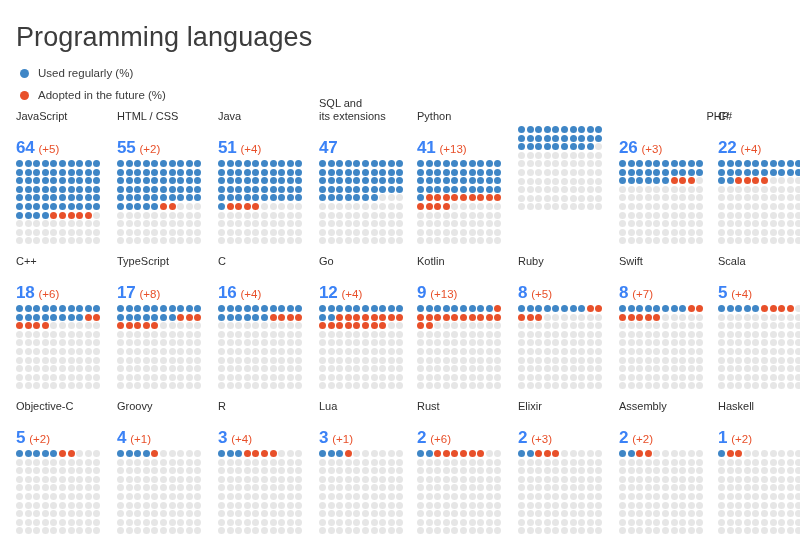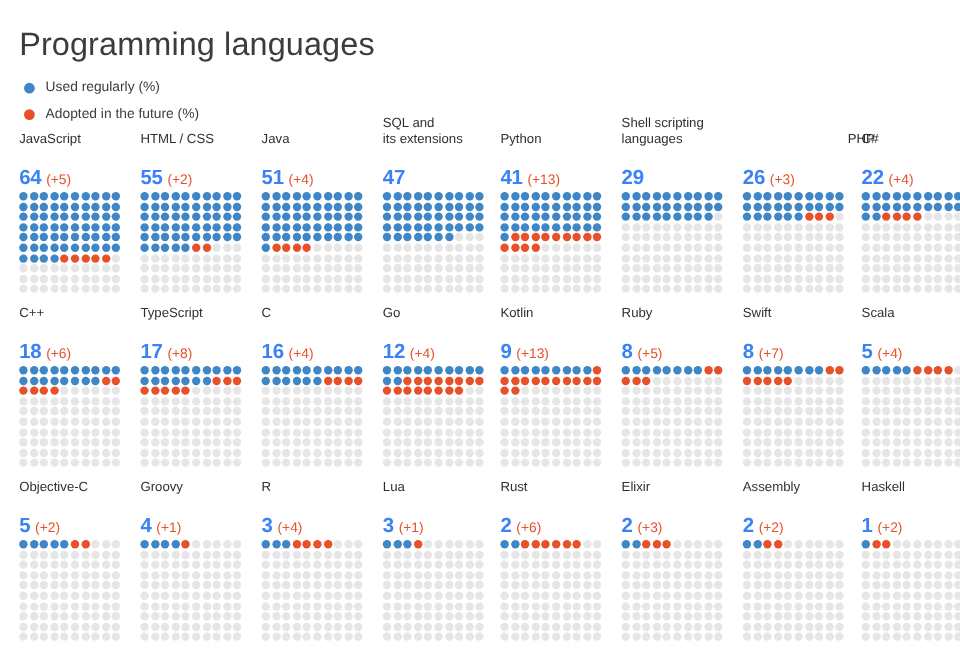--- a/index.html
+++ b/index.html
@@ -1699,28 +1699,20 @@
             </span>
             <span class="dot">
               <i></i>
             </span>
             <span class="dot">
               <i></i>
             </span>
           </div>
         </div>
         <div class="cell" style="left: 518px;">
-          <div class="cell-head">
-            <div class="cell-label">Shell scripting
-languages</div>
-            <div class="cell-values">
-              <span class="val-main">29</span>
-              <span class="val-delta"></span>
-            </div>
-          </div>
           <div class="dotgrid">
             <span class="dot blue">
               <i></i>
             </span>
             <span class="dot blue">
               <i></i>
             </span>
             <span class="dot blue">
               <i></i>
             </span>

